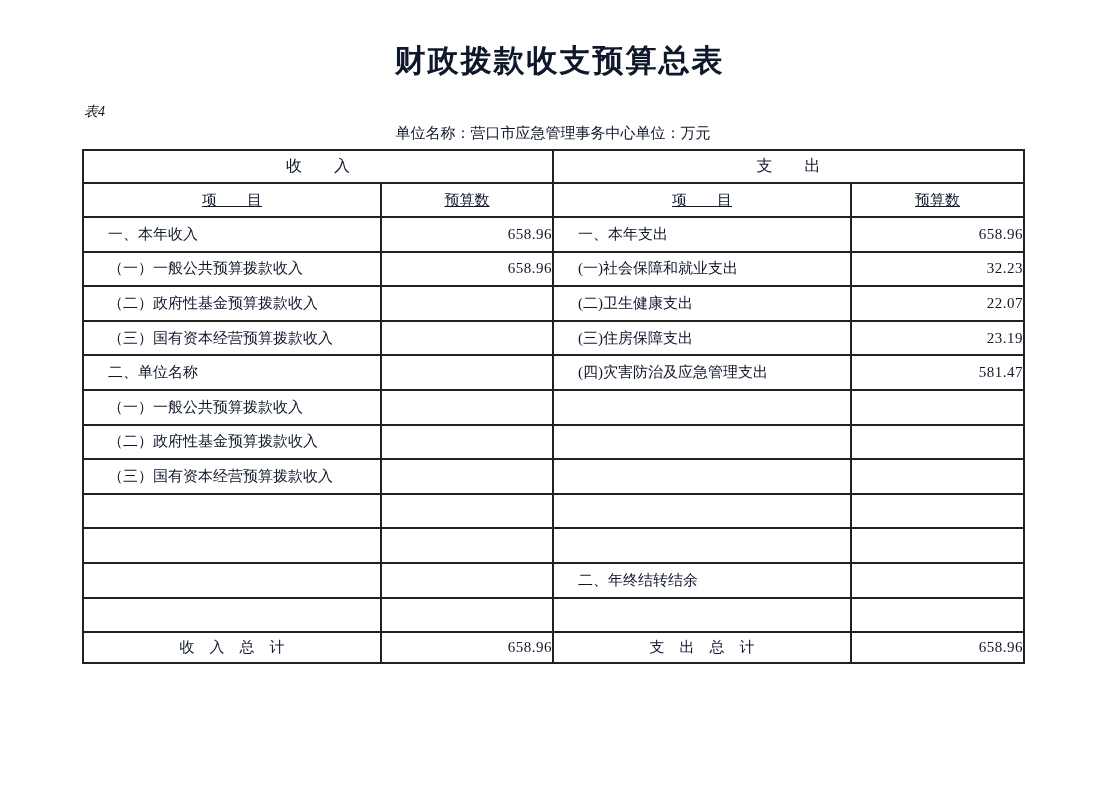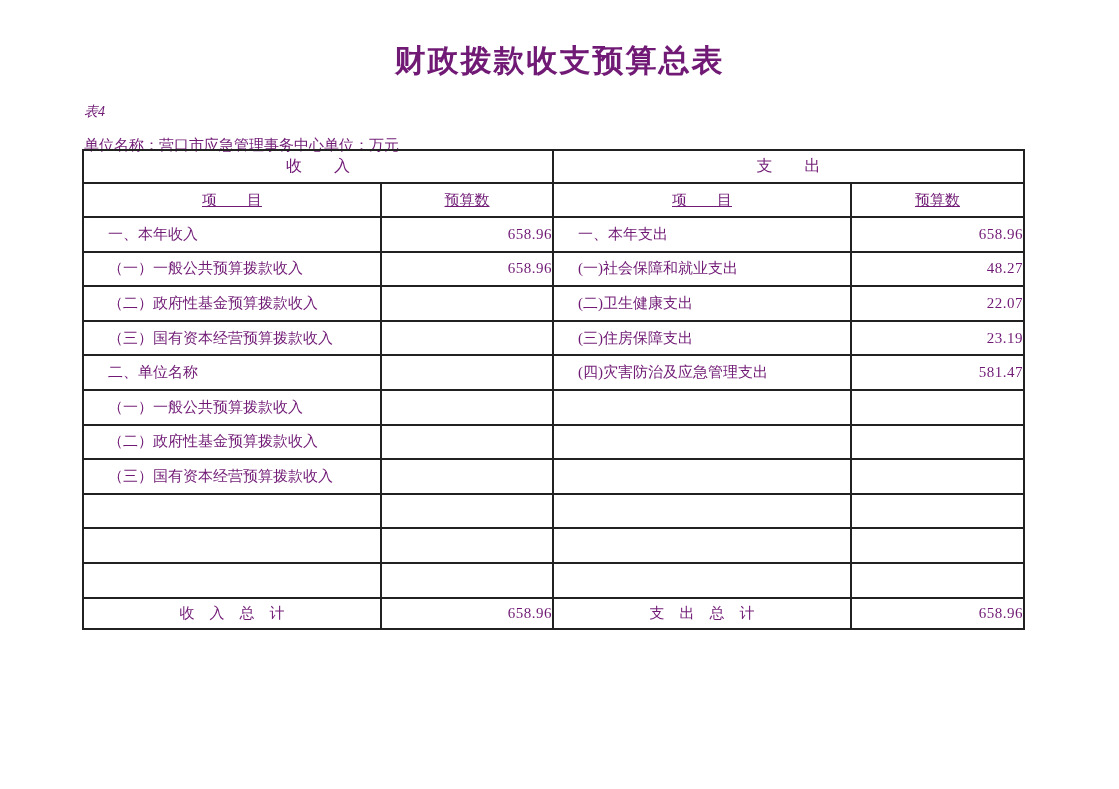--- a/index.html
+++ b/index.html
@@ -5,21 +5,21 @@
   * { margin: 0; padding: 0; box-sizing: border-box; }
   html, body {
     background: #e9e9e9;
     font-family: "Liberation Serif", "DejaVu Serif", serif;
   }
   .page {
     position: relative;
     width: 1119px;
     height: 789px;
     background: #ffffff;
-    color: #701a75;
+    color: #0f172a;
     overflow: hidden;
   }
   .doc-title {
     position: absolute;
     top: 40px;
     left: 0;
     width: 100%;
     text-align: center;
     font-size: 31px;
     font-weight: bold;
@@ -27,25 +27,25 @@
   }
   .table-label {
     position: absolute;
     top: 103px;
     left: 84px;
     font-size: 14px;
     font-style: italic;
   }
   .meta-row {
     position: absolute;
-    top: 136px;
+    top: 124px;
     left: 84px;
     width: 938px;
     display: flex;
-    justify-content: flex-start;
+    justify-content: center;
     font-size: 15px;
   }
   table.budget {
     position: absolute;
     top: 149px;
     left: 82px;
     width: 941px;
     border-collapse: collapse;
     table-layout: fixed;
     font-size: 15px;
@@ -102,21 +102,21 @@
         <tr>
     <td class="item">一、本年收入</td>
     <td class="num">658.96</td>
     <td class="item">一、本年支出</td>
     <td class="num">658.96</td>
   </tr>
         <tr>
     <td class="item">（一）一般公共预算拨款收入</td>
     <td class="num">658.96</td>
     <td class="item">(一)社会保障和就业支出</td>
-    <td class="num">48.27</td>
+    <td class="num">32.23</td>
   </tr>
         <tr>
     <td class="item">（二）政府性基金预算拨款收入</td>
     <td class="num"></td>
     <td class="item">(二)卫生健康支出</td>
     <td class="num">22.07</td>
   </tr>
         <tr>
     <td class="item">（三）国有资本经营预算拨款收入</td>
     <td class="num"></td>
@@ -155,20 +155,26 @@
   </tr>
         <tr>
     <td class="item"></td>
     <td class="num"></td>
     <td class="item"></td>
     <td class="num"></td>
   </tr>
         <tr>
     <td class="item"></td>
     <td class="num"></td>
+    <td class="item">二、年终结转结余</td>
+    <td class="num"></td>
+  </tr>
+        <tr>
+    <td class="item"></td>
+    <td class="num"></td>
     <td class="item"></td>
     <td class="num"></td>
   </tr>
       </tbody>
     <tfoot>
       <tr class="total-row">
         <td class="label-center">收　入　总　计</td>
         <td class="num">658.96</td>
         <td class="label-center">支　出　总　计</td>
         <td class="num">658.96</td>

